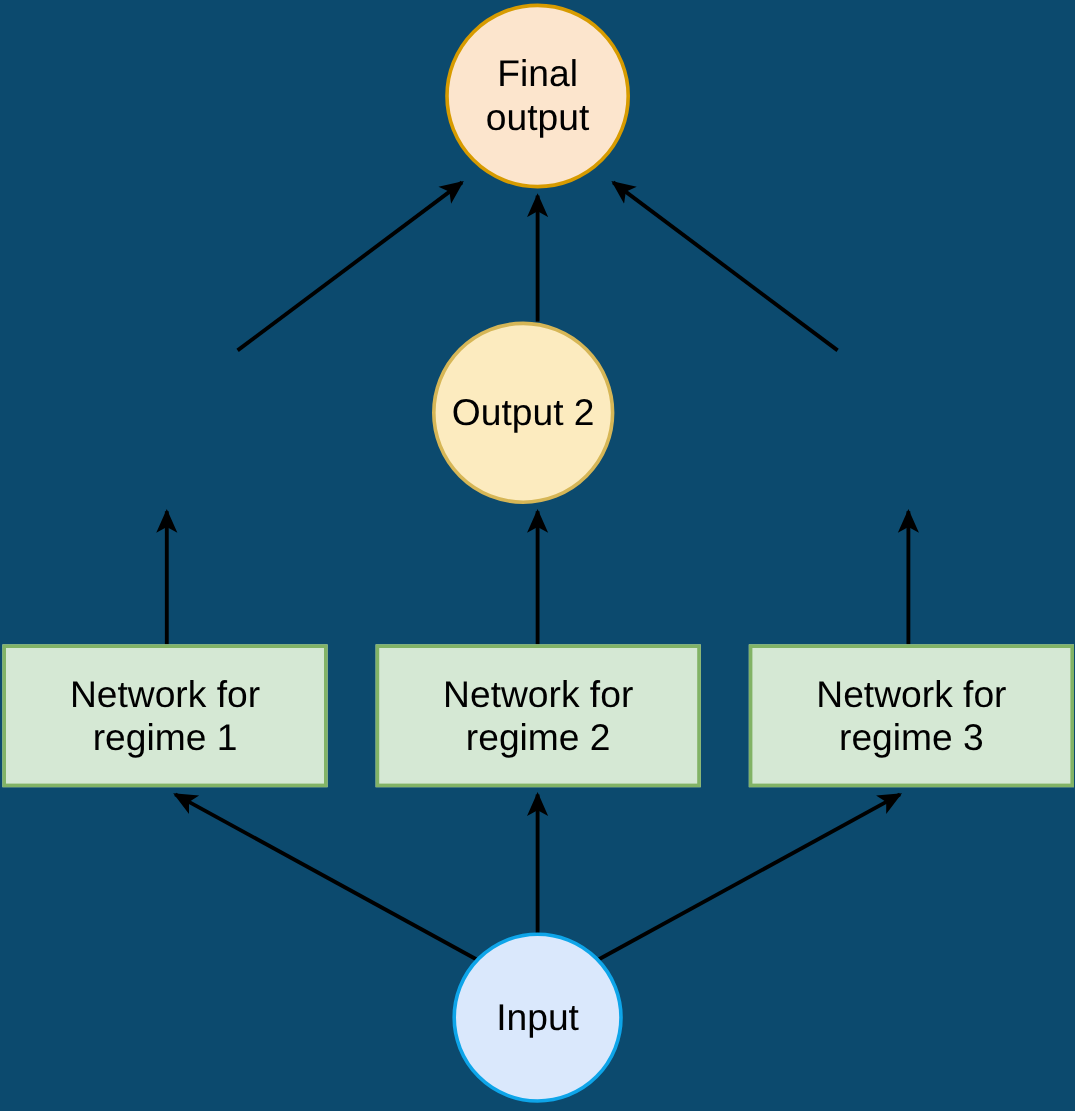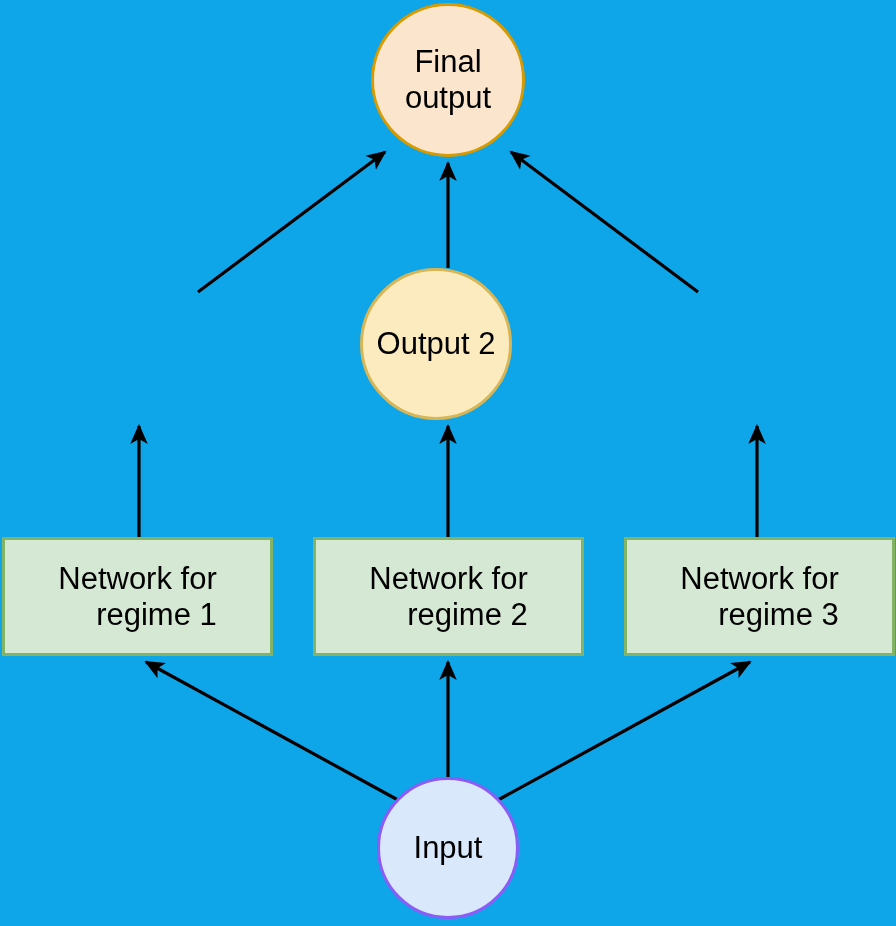--- a/index.html
+++ b/index.html
@@ -11,21 +11,21 @@
   body {
     width: 896px;
     height: 926px;
     font-family: "Liberation Sans", sans-serif;
     overflow: hidden;
   }
   #diagram-root {
     position: relative;
     width: 896px;
     height: 926px;
-    background: #0ea5e9;
+    background: #0c4a6e;
   }
   #edge-layer {
     position: absolute;
     left: 0;
     top: 0;
     width: 896px;
     height: 926px;
     pointer-events: none;
   }
   .node {
@@ -62,32 +62,31 @@
   .node-output-1 { left: 63px; }
   .node-output-2 { left: 360px; }
   .node-output-3 { left: 681px; }
   .node-box {
     width: 271px;
     height: 119px;
     top: 537px;
     background: #d5e8d4;
     border: 3px solid #82b366;
     font-size: 31px;
-    text-align: right;
   }
   .node-box-1 { left: 2px; }
   .node-box-2 { left: 313px; }
   .node-box-3 { left: 624px; }
   .node-input {
     left: 377px;
     top: 777px;
     width: 142px;
     height: 142px;
     background: #dae8fc;
-    border: 3px solid #8b5cf6;
+    border: 3px solid #0ea5e9;
     font-size: 31px;
   }
   .node-label {
     display: block;
     white-space: pre-line;
   }
 </style>
 </head>
 <body>
 

